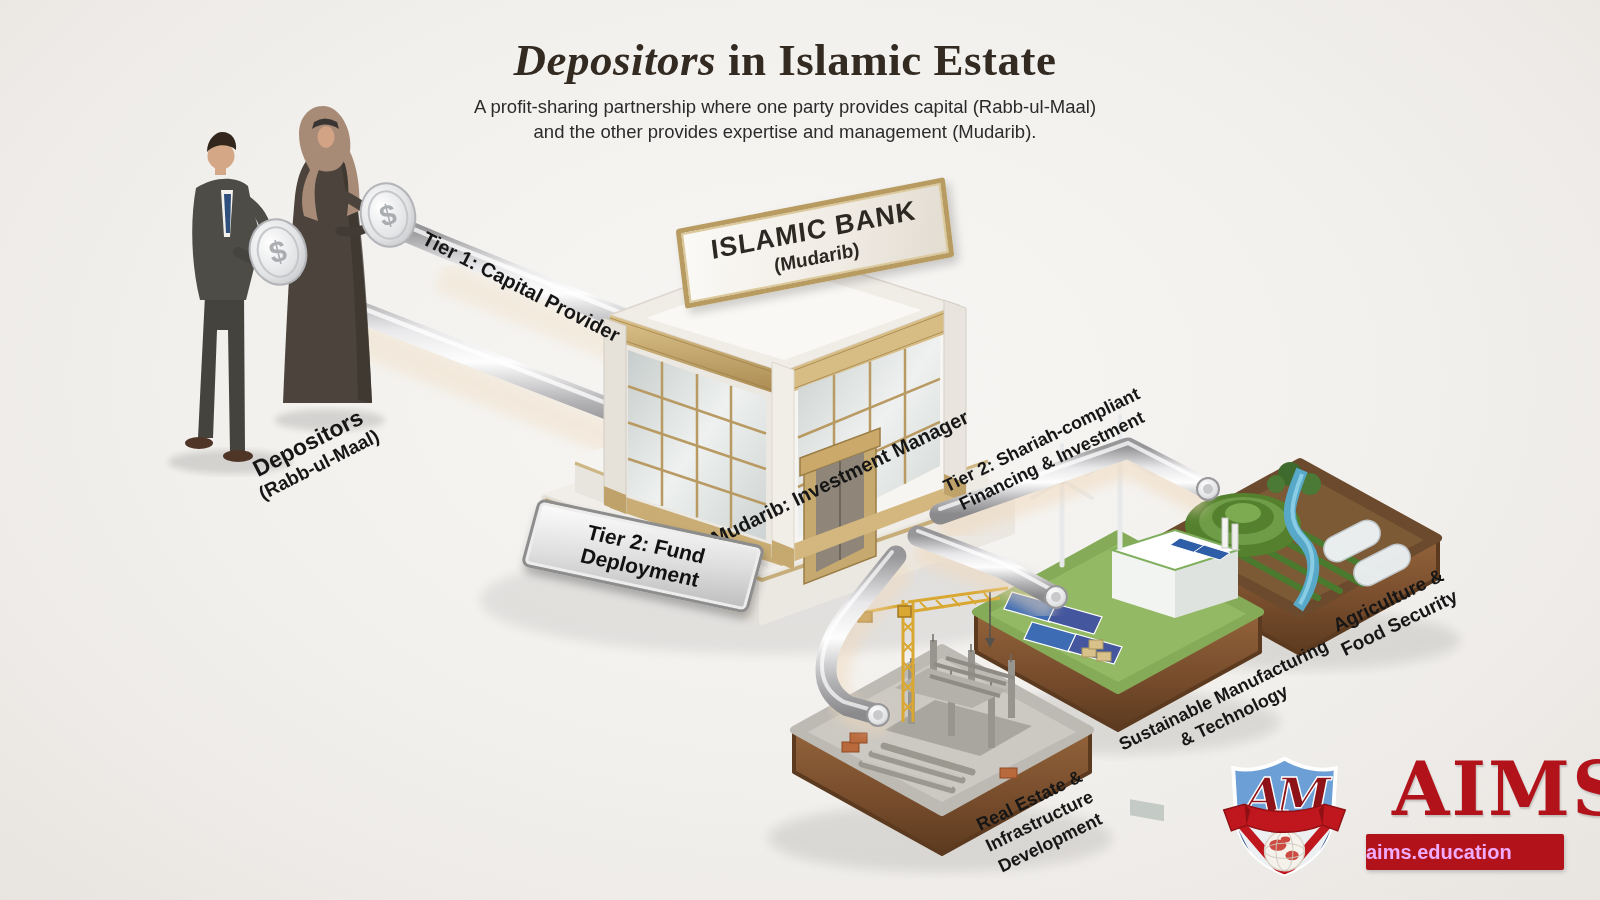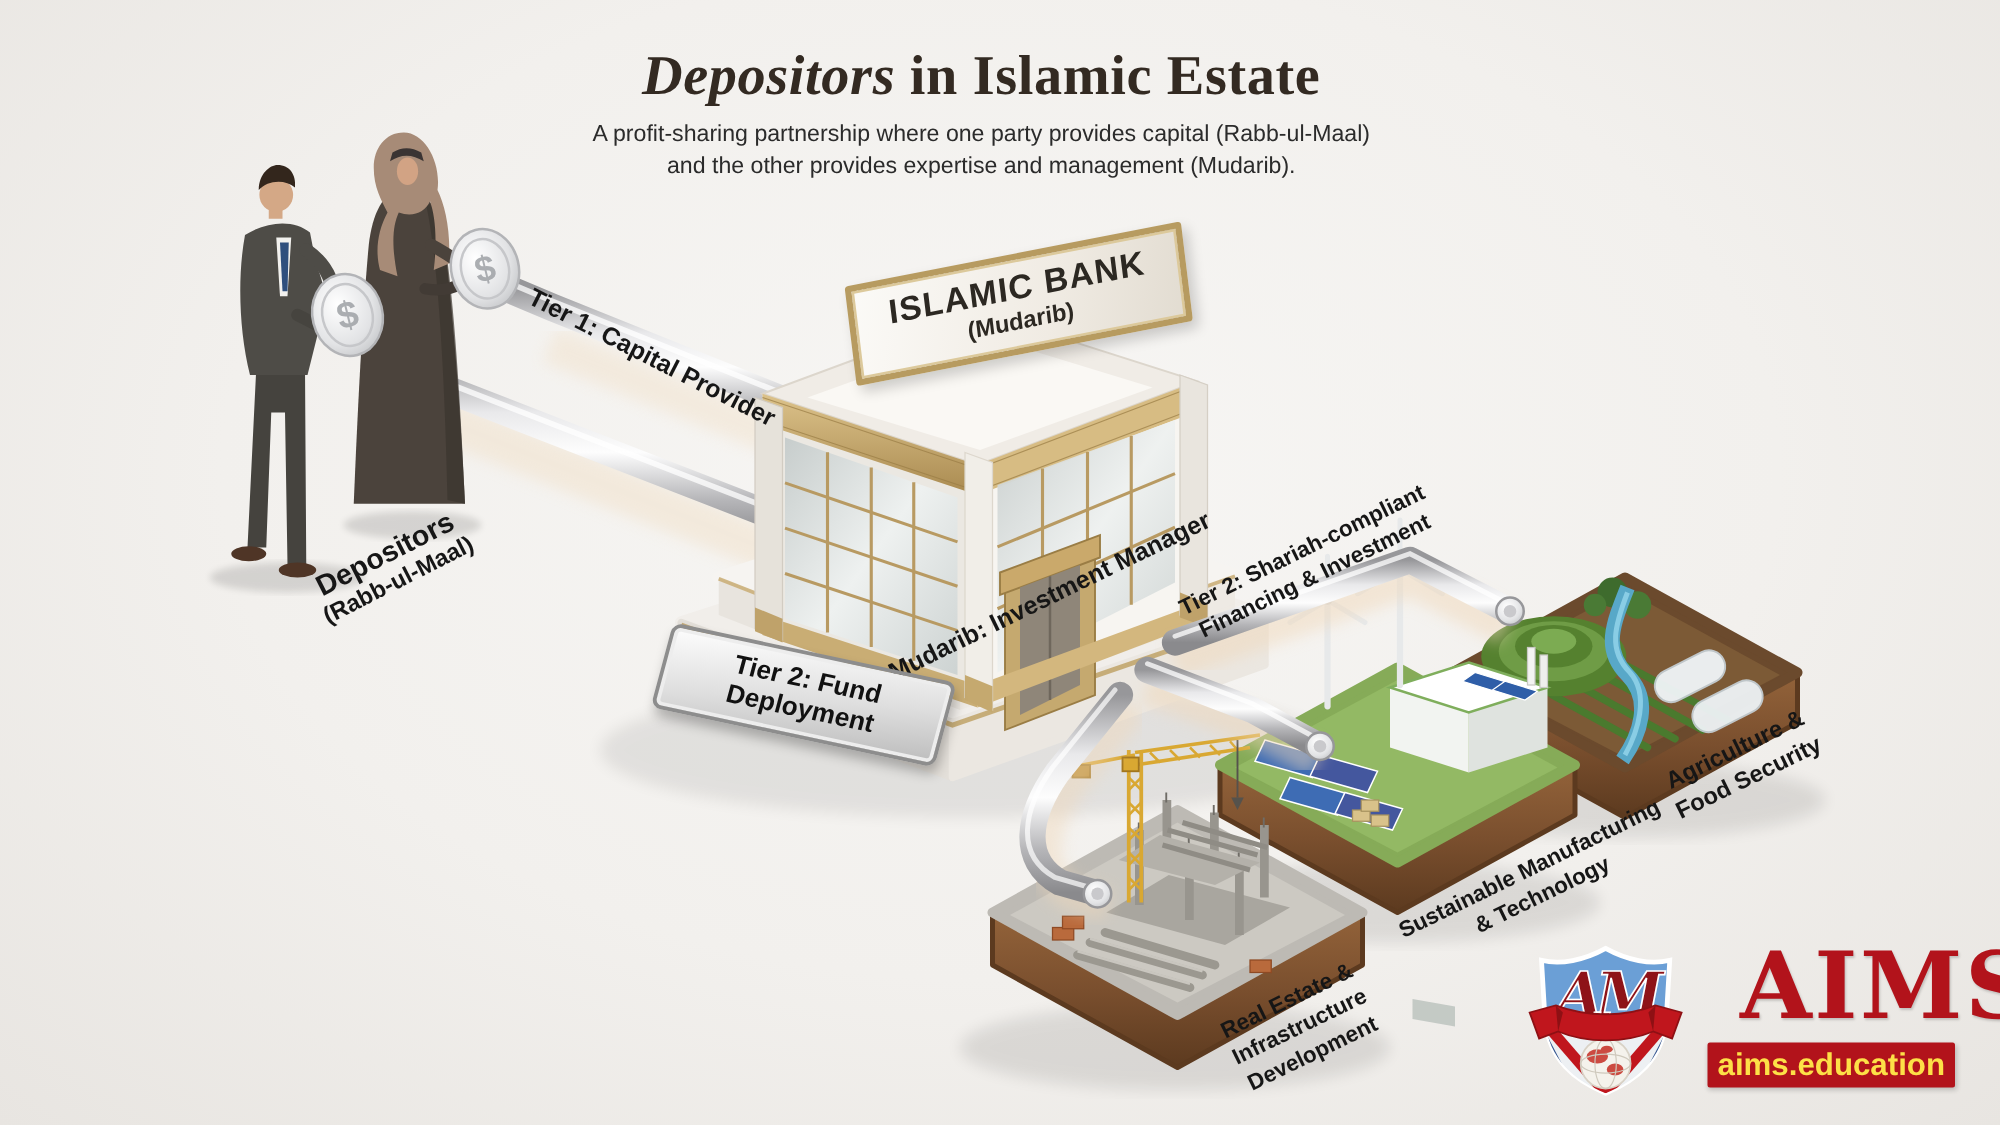--- a/index.html
+++ b/index.html
@@ -32,22 +32,22 @@
     font-size:21px;font-weight:bold;
     box-shadow:3px 6px 9px rgba(0,0,0,.25), inset 0 0 0 3px #ededed;
   }
   .brand{
     position:absolute;left:1352px;top:752px;
     font-family:"DejaVu Serif",serif;font-weight:bold;font-size:74px;line-height:1;
     color:#b2131b;letter-spacing:2px;text-shadow:1px 2px 2px rgba(0,0,0,.18);margin-left:40px;
   }
   .brandbar{
     position:absolute;left:1366px;top:834px;width:198px;height:36px;
-    background:#b2131b;color:#fde047;font-size:25px;line-height:36px;font-weight:bold;
-    text-align:center;border-radius:2px;box-shadow:1px 2px 4px rgba(0,0,0,.2);
+    background:#b2131b;color:#f0abfc;font-size:20px;line-height:36px;font-weight:bold;
+    text-align:left;border-radius:2px;box-shadow:1px 2px 4px rgba(0,0,0,.2);
   }
 </style>
 </head>
 <body>
 
 <div class="canvas">
 
   <svg class="scene" width="1600" height="900" viewBox="0 0 1600 900">
     <defs>
       <linearGradient id="pipeG" x1="0" y1="0" x2="0" y2="1">

